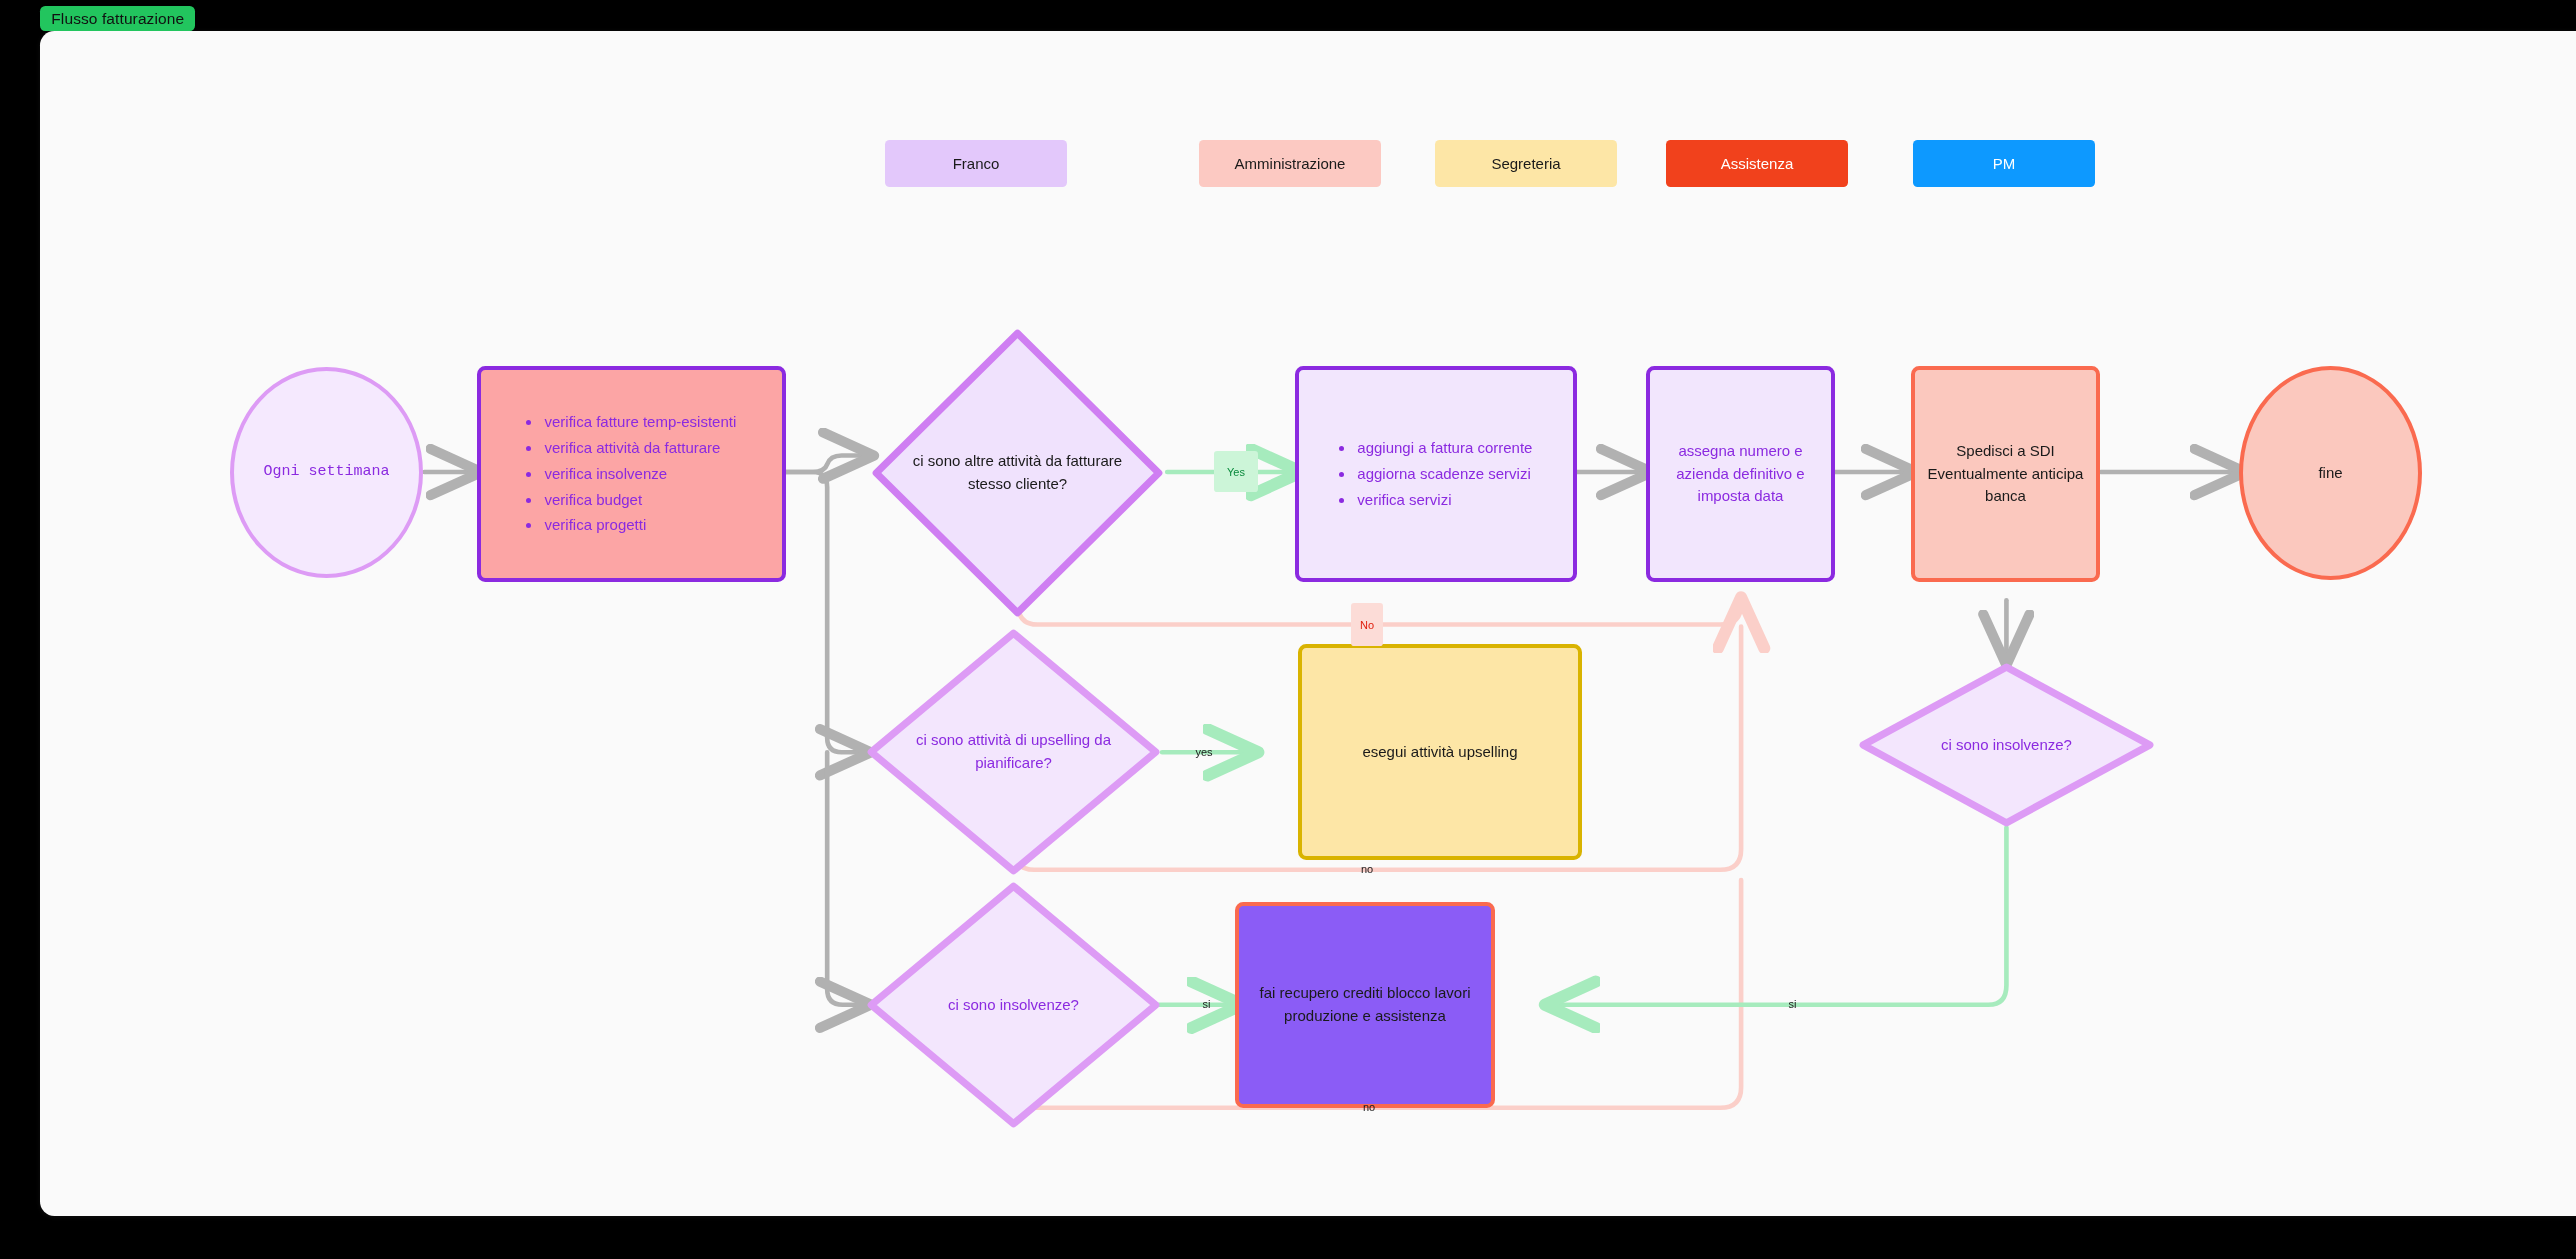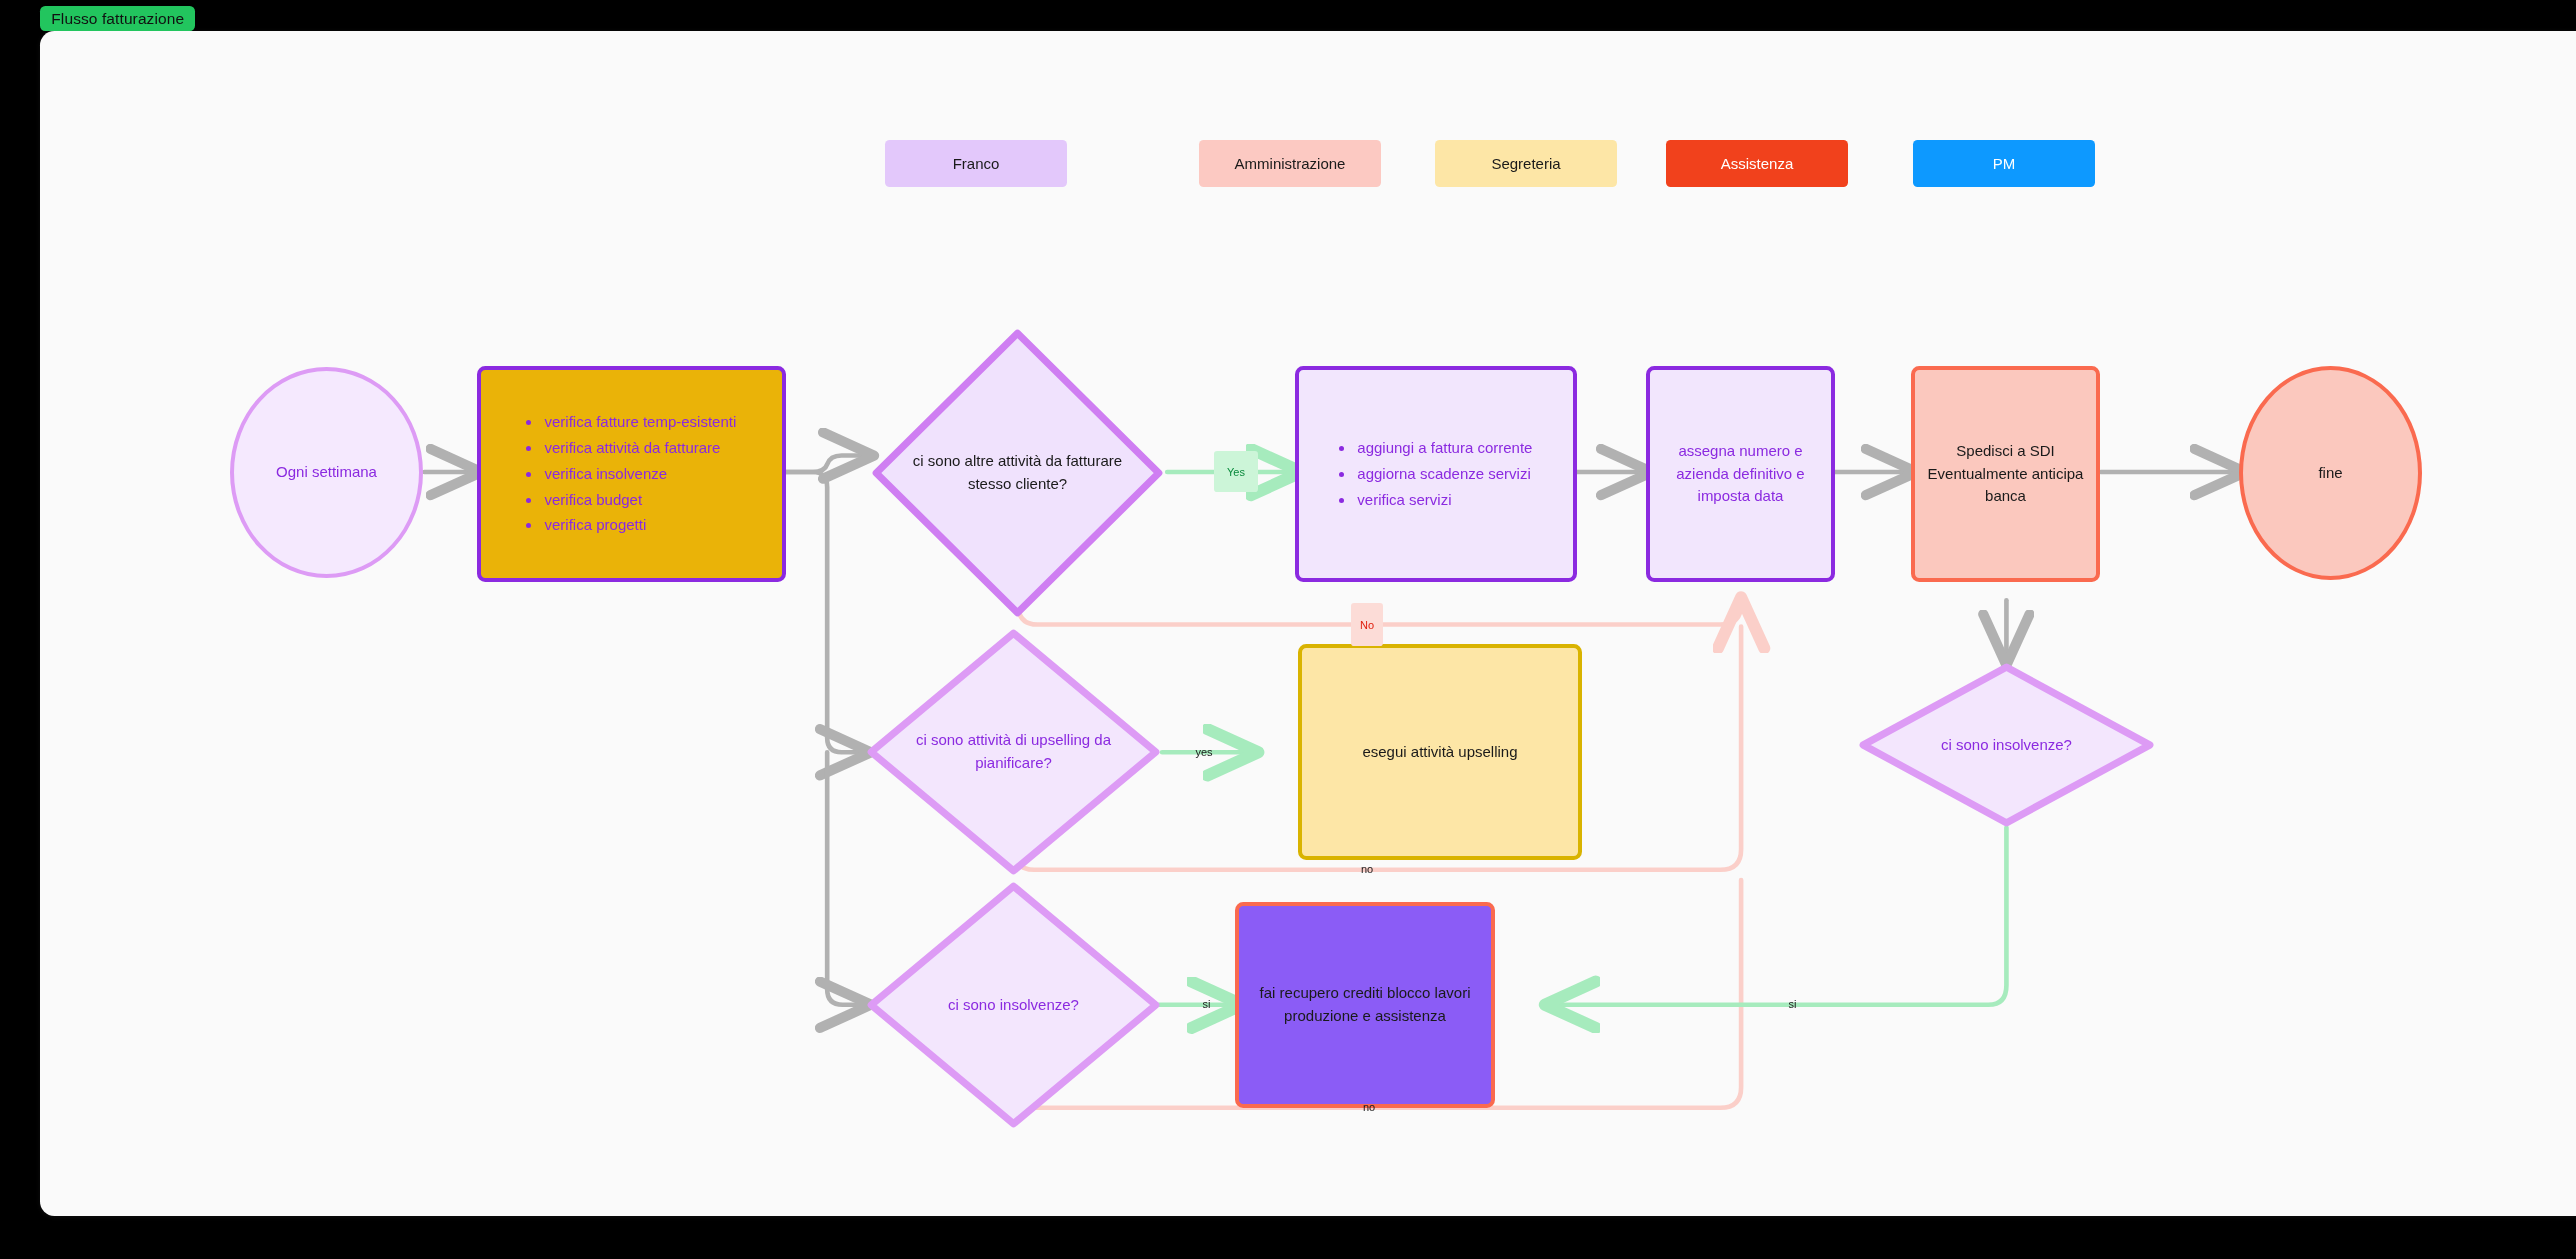--- a/index.html
+++ b/index.html
@@ -198,26 +198,26 @@
       <span>Segreteria</span>
     </div>
     <div class="legend-chip" style="left: 1626px; top: 109px; background: rgb(241, 65, 28); color: rgb(255, 255, 255);">
       <span>Assistenza</span>
     </div>
     <div class="legend-chip" style="left: 1873px; top: 109px; background: rgb(13, 153, 255); color: rgb(255, 255, 255);">
       <span>PM</span>
     </div>
 
     <div class="node node-ellipse" style="left:190px; top:336px; width:193px; height:211px;
-                border-color:#dd9bf5; background:#f5e9fe;">
+                border-color:#dd9bf5; background:#f5e9fe;font-family:Liberation Mono, monospace;">
       <span class="node-text" style="color:#8b2ae0;">Ogni settimana</span>
     </div>
 
     <div class="node node-box" style="left:437px; top:335px; width:309px; height:216px;
-                border-color:#8b2ae0; background:#eab308;">
+                border-color:#8b2ae0; background:#fca5a5;">
       <ul class="bullet-list" style="color:#8b2ae0;">
         <li>verifica fatture temp-esistenti</li>
         <li>verifica attività da fatturare</li>
         <li>verifica insolvenze</li>
         <li>verifica budget</li>
         <li>verifica progetti</li>
       </ul>
     </div>
 
     <div class="node node-diamond" style="left:828px; top:294px; width:299px; height:296px;">

